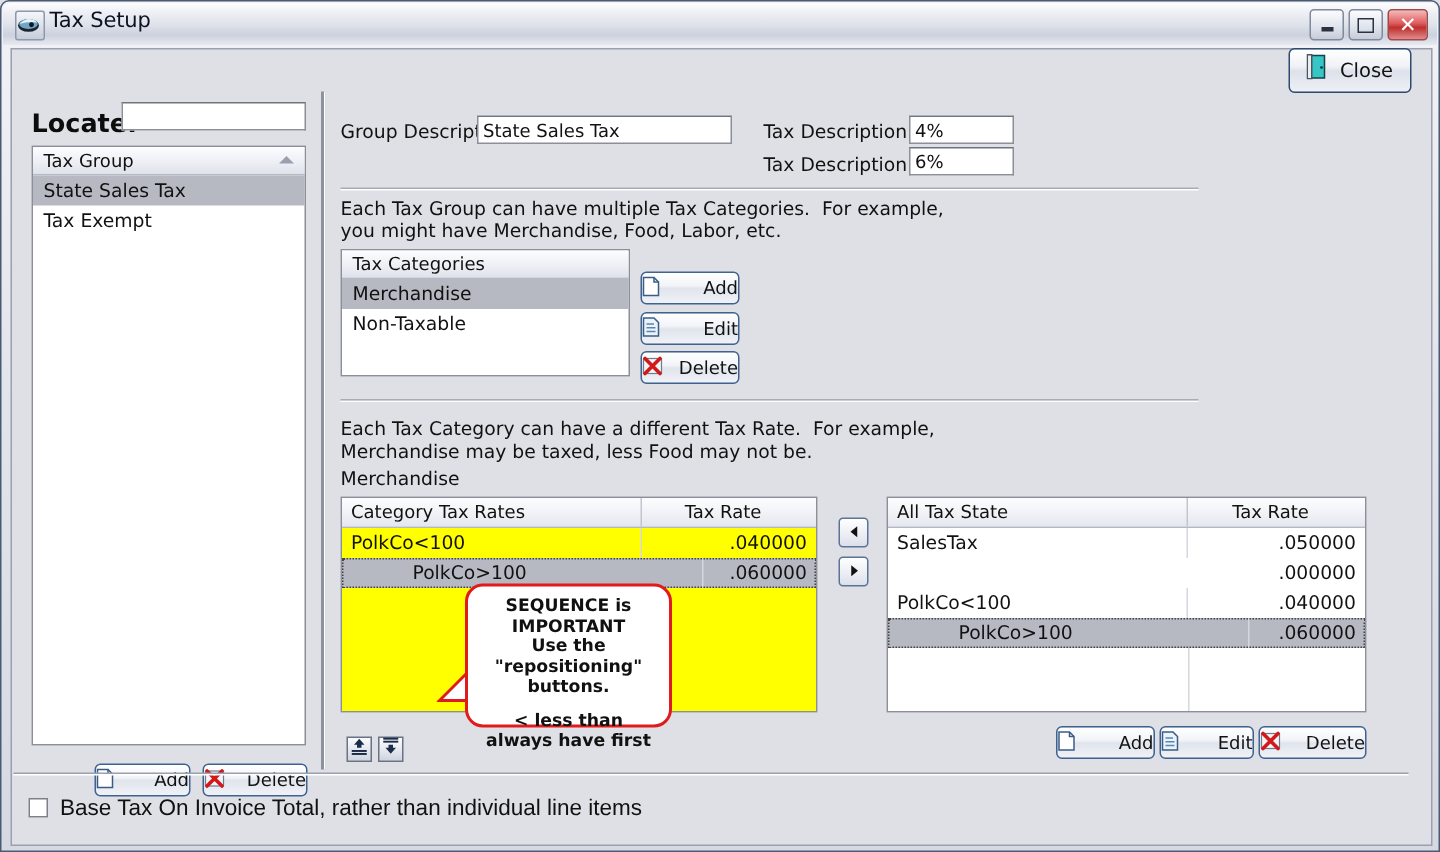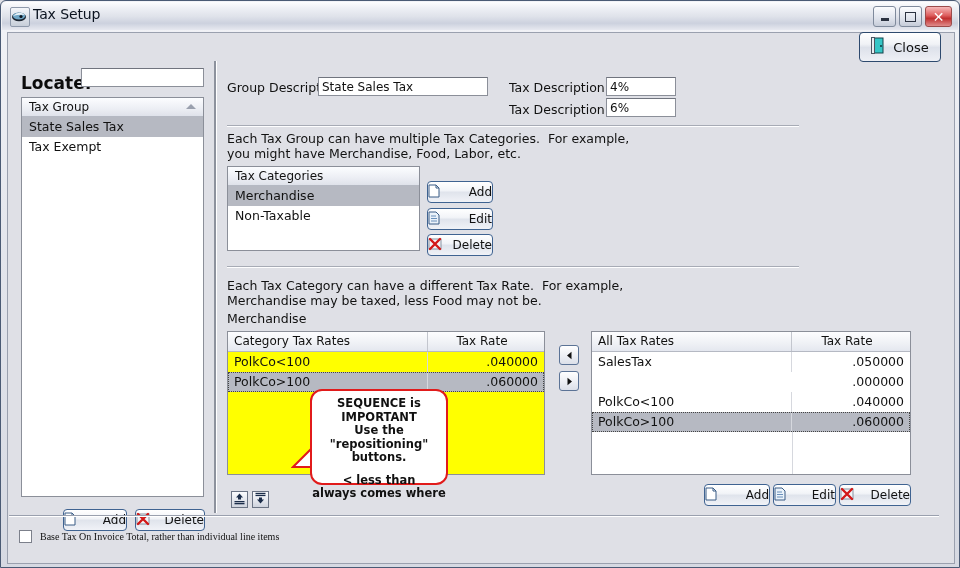--- a/index.html
+++ b/index.html
@@ -147,21 +147,21 @@
     font-family:"DejaVu Sans", sans-serif; }
   .gh-name { flex:0 0 var(--c1); padding:2px 0 0 6px; box-sizing:border-box;
      border-right:1px solid #c3c6ce; }
   .gh-rate { flex:1; padding:2px 8px 0 0; box-sizing:border-box; text-align:center; }
   .grid-row { display:flex; height:20px; font-size:12.5px; color:#111;
     font-family:"DejaVu Sans", sans-serif; }
   .gr-name { flex:0 0 var(--c1); padding:2px 0 0 6px; box-sizing:border-box;
      border-right:1px solid #d6d8de; }
   .gr-rate { flex:1; padding:2px 6px 0 0; box-sizing:border-box; text-align:right; }
   .row-yellow { background:#ffff00; }
-  .row-sel { background:#b6b9c2; outline:1px dotted #444; outline-offset:-1px; }
+  .row-sel { background:#b6b9c2; outline:1px dotted #444; outline-offset:-1px;padding-left:41px; }
   .filler-yellow { background:#ffff00; }
 
   .arrowbtn {
     position:absolute; width:20px; height:20px; border:1px solid #5b7396;
     border-radius:3px;
     background:linear-gradient(to bottom,#ffffff,#eef0f5 50%,#dce0e9);
     display:flex; align-items:center; justify-content:center;
     box-sizing:border-box;
   }
   .reposbtn {
@@ -174,21 +174,21 @@
   .callout { position:absolute; left:309px; top:388px; width:138px; height:96px;
     background:#fff; border:2px solid #e11b1b; border-radius:12px;
     text-align:center; box-sizing:border-box; padding-top:6px; z-index:5; }
   .callout .l { font-size:11.5px; color:#111; line-height:13.5px;
     font-family:"DejaVu Sans", sans-serif; font-weight:bold; }
   .callout-tail { position:absolute; left:290px; top:440px; width:26px; height:30px; z-index:4; }
 
   
   .chk-wrap { position:absolute; left:18px; top:529px; display:flex; align-items:center; gap:8px; }
   .chkbox { width:13px; height:13px; border:1px solid #7c808b; background:#fff; box-sizing:border-box; }
-  .chk-lbl { font-size:10px; color:#111; font-family:Liberation Serif, serif; }
+  .chk-lbl { font-size:15px; color:#111; font-family:Liberation Sans, sans-serif; }
 </style>
 </head>
 <body>
 
 <div class="window">
 
   <div class="titlebar">
     <div class="title-icon">
       <svg width="16" height="16" viewBox="0 0 16 16">
         <ellipse cx="8" cy="9" rx="7" ry="4.2" fill="#1b2430"></ellipse>
@@ -353,21 +353,21 @@
   <div class="arrowbtn" style="left:558px; top:370px;">
     <span>
       <svg width="9" height="9" viewBox="0 0 9 9">
           <path d="M2.5 0.8 L7 4.5 L2.5 8.2 Z" fill="#111"></path>
         </svg>
     </span>
   </div>
 
   <div class="grid" style="left:590px; top:330px; width:320px; height:144px; --c1:200px;">
     <div class="grid-head">
-      <div class="gh-name">All Tax Rates</div>
+      <div class="gh-name">All Tax State</div>
       <div class="gh-rate">Tax Rate</div>
     </div>
     <div class="grid-row">
       <div class="gr-name">SalesTax</div>
       <div class="gr-rate">.050000</div>
     </div>
     <div class="grid-row">
       <div class="gr-rate">.000000</div>
     </div>
     <div class="grid-row">
@@ -434,21 +434,21 @@
   <svg class="callout-tail" viewBox="0 0 26 30">
     <path d="M26 2 L2 26 L26 26 Z" fill="#ffffff" stroke="#e11b1b" stroke-width="2"></path>
   </svg>
   <div class="callout">
     <div class="l">SEQUENCE is</div>
     <div class="l">IMPORTANT</div>
     <div class="l">Use the "repositioning"</div>
     <div class="l">buttons.</div>
     <div class="l" style="height:9px;"></div>
     <div class="l">&lt; less than</div>
-    <div class="l">always comes where</div>
+    <div class="l">always have first</div>
   </div>
 
   <div class="hdiv-bottom"></div>
 
   <div class="chk-wrap">
     <div class="chkbox"></div>
     <div class="chk-lbl">Base Tax On Invoice Total, rather than individual line items</div>
   </div>
 
 </div>

